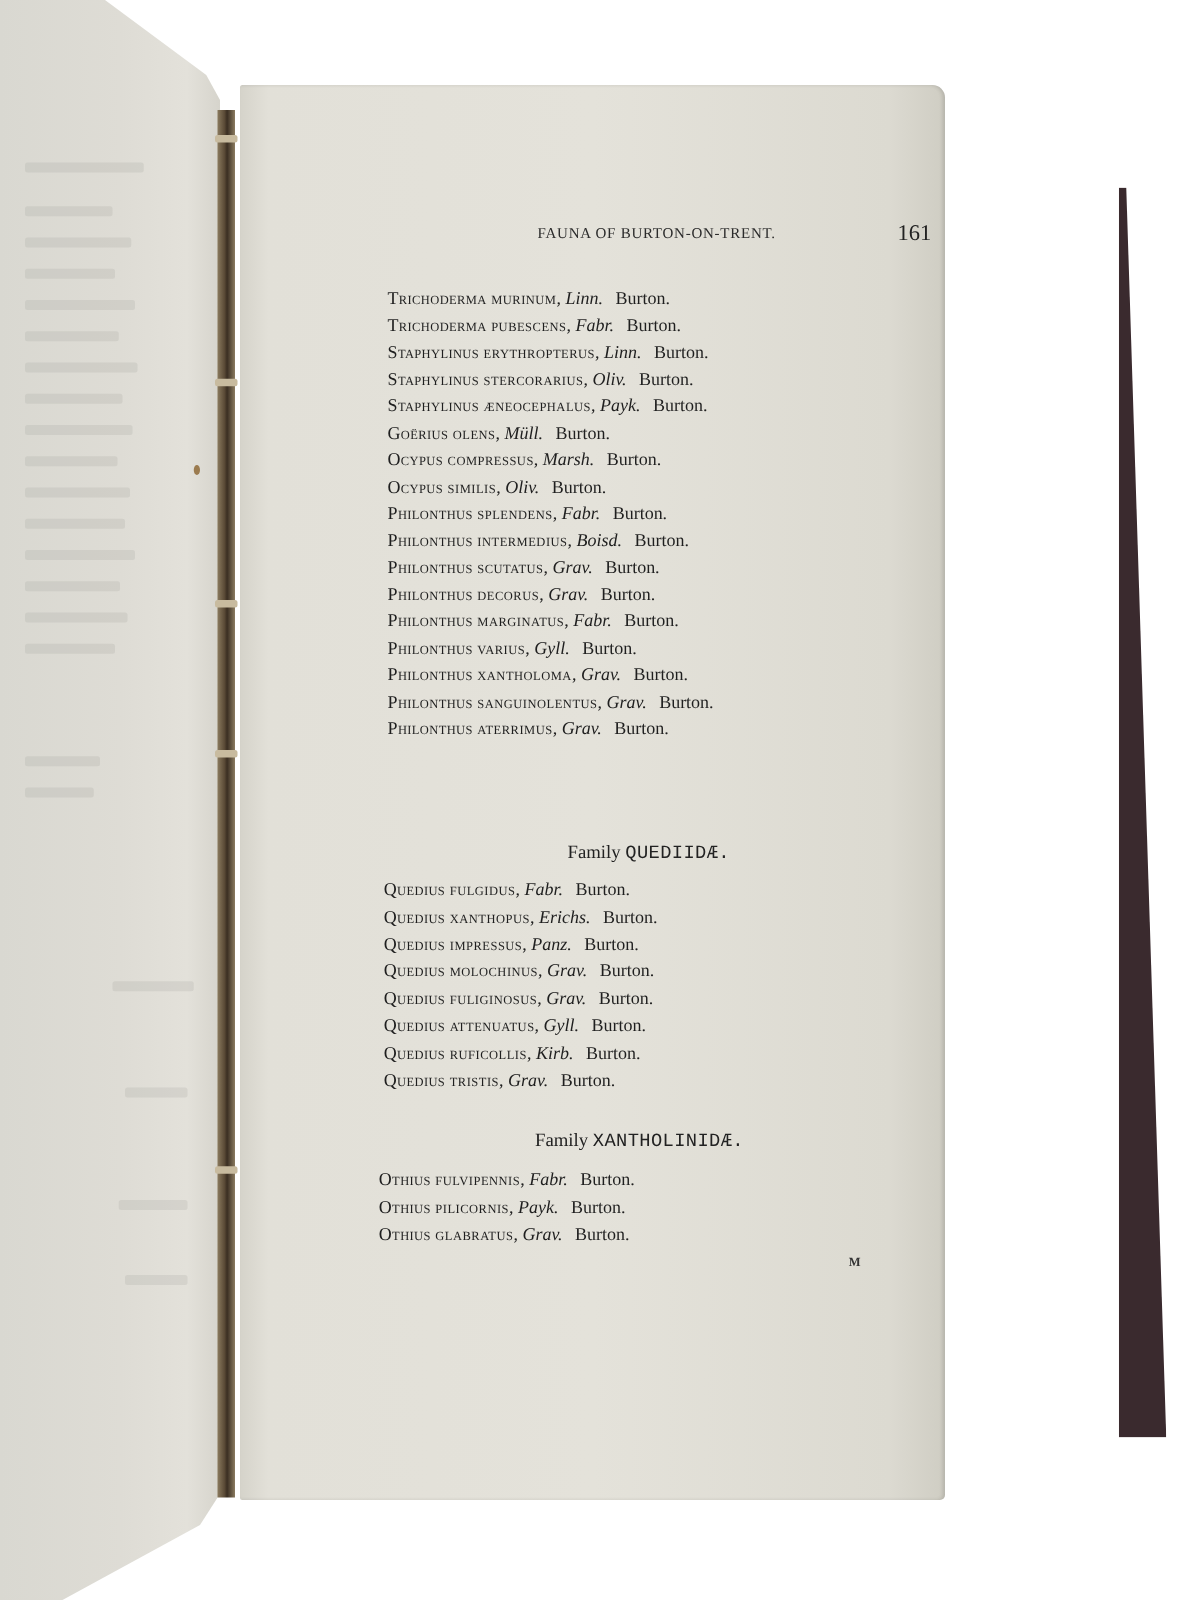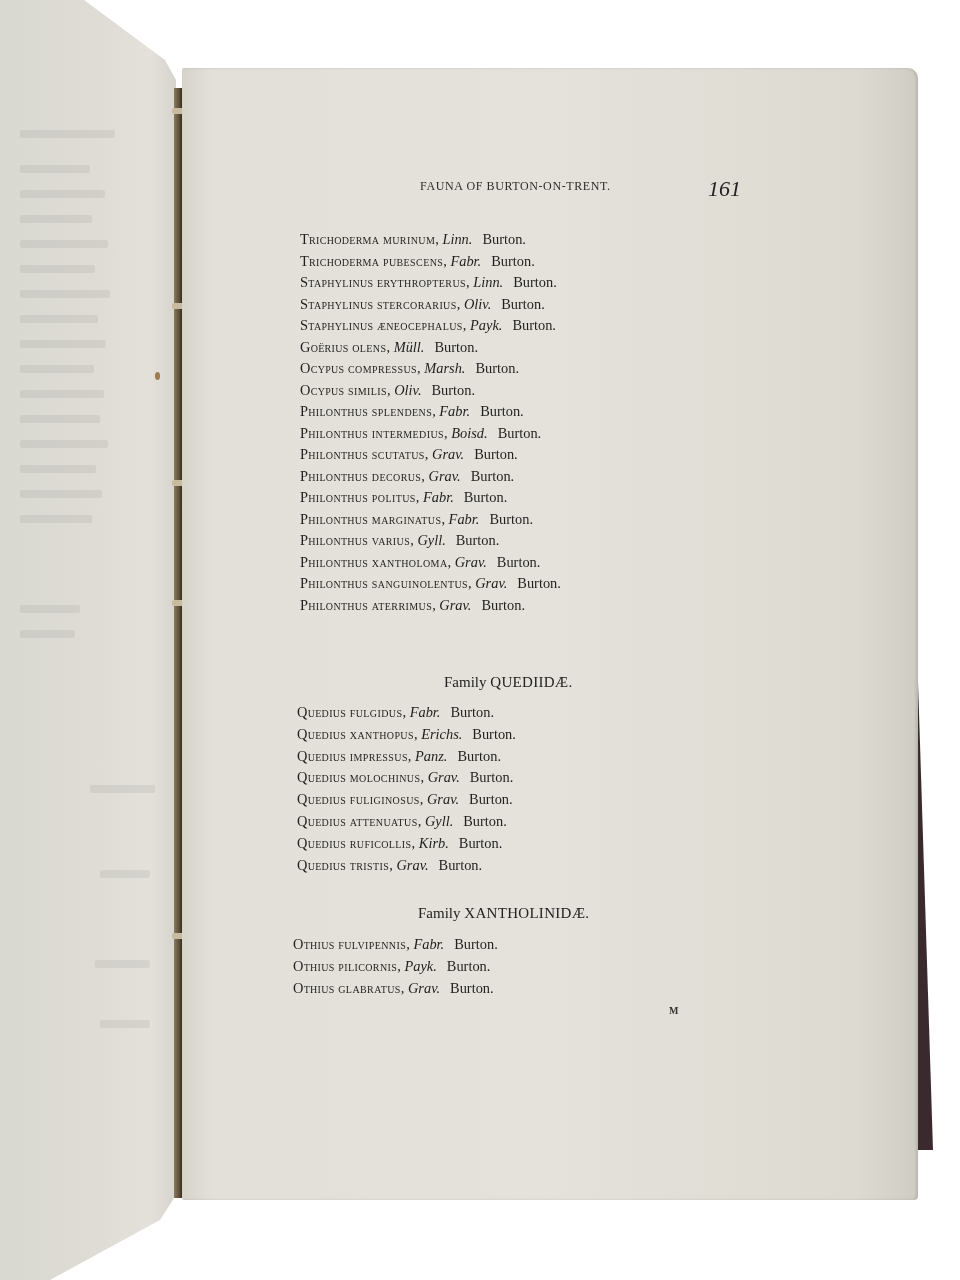--- a/index.html
+++ b/index.html
@@ -59,45 +59,44 @@
       top: 150px;
       width: 40px;
       height: 1000px;
       background: #3a2a2e;
       clip-path: polygon(0 0, 6px 0, 38px 100%, 0 100%);
     }
 
     
     .right-page {
       position: absolute;
-      left: 182px;
+      left: 192px;
       top: 68px;
-      width: 736px;
+      width: 564px;
       height: 1132px;
       background: linear-gradient(90deg, #d5d3ca 0%, #e2e0d8 4%, #e4e2da 50%, #dcdad1 92%, #cfcdc3 100%);
       border-radius: 2px 10px 4px 2px;
       box-shadow: inset -2px 0 3px rgba(0,0,0,0.12);
     }
 
     .running-head {
       position: absolute;
       top: 111px;
       left: 238px;
       font-size: 12px;
       letter-spacing: 0.6px;
       color: #2b2b2b;
       text-transform: uppercase;
     }
     .page-number {
       position: absolute;
       top: 108px;
       left: 526px;
-      font-size: 22px;
+      font-size: 18px;
       color: #222;
-      font-style: italic;
     }
 
     .entries {
       position: absolute;
       left: 118px;
       top: 144px;
       font-size: 14.4px;
       line-height: 20.5px;
       color: #1f1f1f;
       margin-top: 17px;
@@ -121,20 +120,21 @@
       margin-left: 10px;
     }
 
     .family-heading {
       position: absolute;
       font-size: 15px;
       color: #222;
     }
     .family-heading .fam-name {
       letter-spacing: 0.3px;
+      font-family: Liberation Mono, monospace;
     }
 
     .section {
       position: absolute;
       font-size: 14.4px;
       line-height: 20.8px;
       color: #1f1f1f;
     }
 
     .signature {
@@ -203,21 +203,20 @@
     <div class="entry"><span class="genus">Staphylinus</span> <span class="species">erythropterus</span>, <span class="authority">Linn.</span><span class="locality">Burton.</span></div>
     <div class="entry"><span class="genus">Staphylinus</span> <span class="species">stercorarius</span>, <span class="authority">Oliv.</span><span class="locality">Burton.</span></div>
     <div class="entry"><span class="genus">Staphylinus</span> <span class="species">æneocephalus</span>, <span class="authority">Payk.</span><span class="locality">Burton.</span></div>
     <div class="entry"><span class="genus">Goërius</span> <span class="species">olens</span>, <span class="authority">Müll.</span><span class="locality">Burton.</span></div>
     <div class="entry"><span class="genus">Ocypus</span> <span class="species">compressus</span>, <span class="authority">Marsh.</span><span class="locality">Burton.</span></div>
     <div class="entry"><span class="genus">Ocypus</span> <span class="species">similis</span>, <span class="authority">Oliv.</span><span class="locality">Burton.</span></div>
     <div class="entry"><span class="genus">Philonthus</span> <span class="species">splendens</span>, <span class="authority">Fabr.</span><span class="locality">Burton.</span></div>
     <div class="entry"><span class="genus">Philonthus</span> <span class="species">intermedius</span>, <span class="authority">Boisd.</span><span class="locality">Burton.</span></div>
     <div class="entry"><span class="genus">Philonthus</span> <span class="species">scutatus</span>, <span class="authority">Grav.</span><span class="locality">Burton.</span></div>
     <div class="entry"><span class="genus">Philonthus</span> <span class="species">decorus</span>, <span class="authority">Grav.</span><span class="locality">Burton.</span></div>
-    <div class="entry"><span class="genus">Philonthus</span> <span class="species">politus</span>, <span class="authority">Fabr.</span><span class="locality">Burton.</span></div>
     <div class="entry"><span class="genus">Philonthus</span> <span class="species">marginatus</span>, <span class="authority">Fabr.</span><span class="locality">Burton.</span></div>
     <div class="entry"><span class="genus">Philonthus</span> <span class="species">varius</span>, <span class="authority">Gyll.</span><span class="locality">Burton.</span></div>
     <div class="entry"><span class="genus">Philonthus</span> <span class="species">xantholoma</span>, <span class="authority">Grav.</span><span class="locality">Burton.</span></div>
     <div class="entry"><span class="genus">Philonthus</span> <span class="species">sanguinolentus</span>, <span class="authority">Grav.</span><span class="locality">Burton.</span></div>
     <div class="entry"><span class="genus">Philonthus</span> <span class="species">aterrimus</span>, <span class="authority">Grav.</span><span class="locality">Burton.</span></div>
   </div>
 
   <div class="family-heading" style="left:262px;top:606px;">
     <span>Family</span>
     <span class="fam-name">QUEDIIDÆ.</span>

